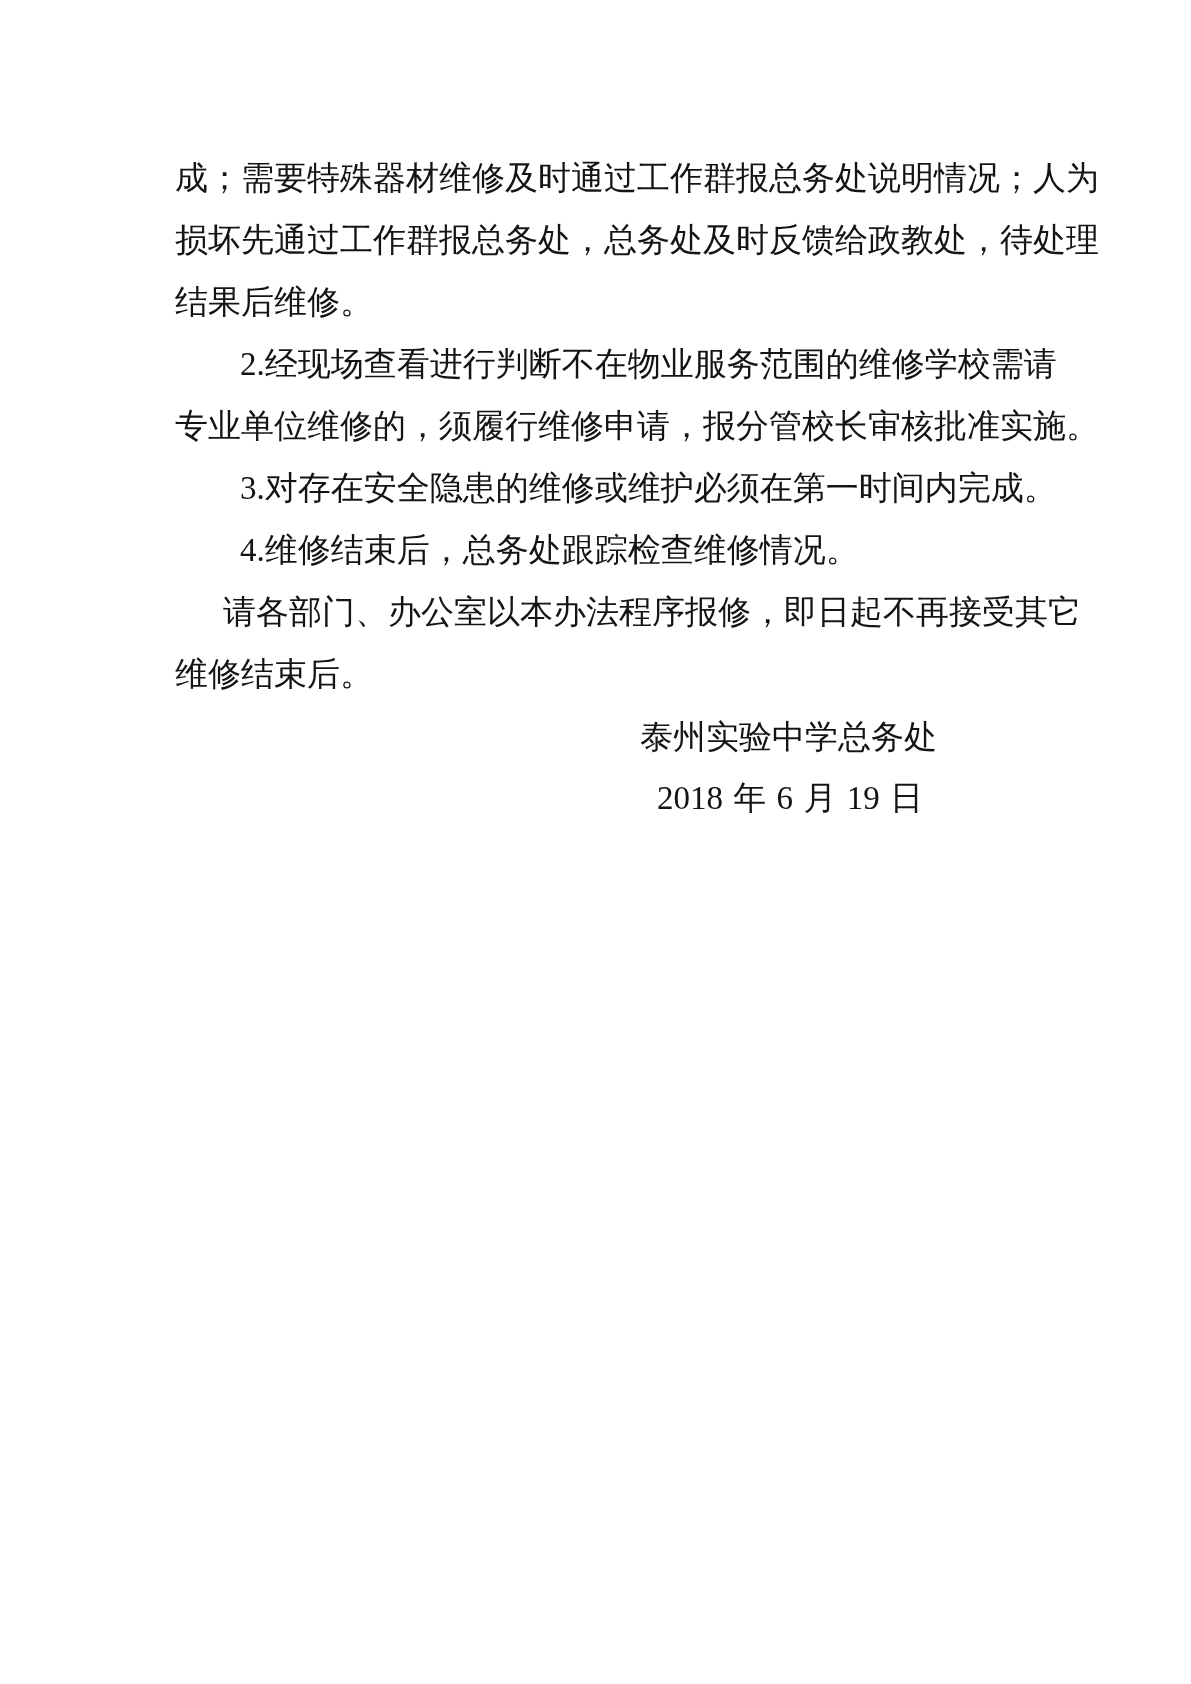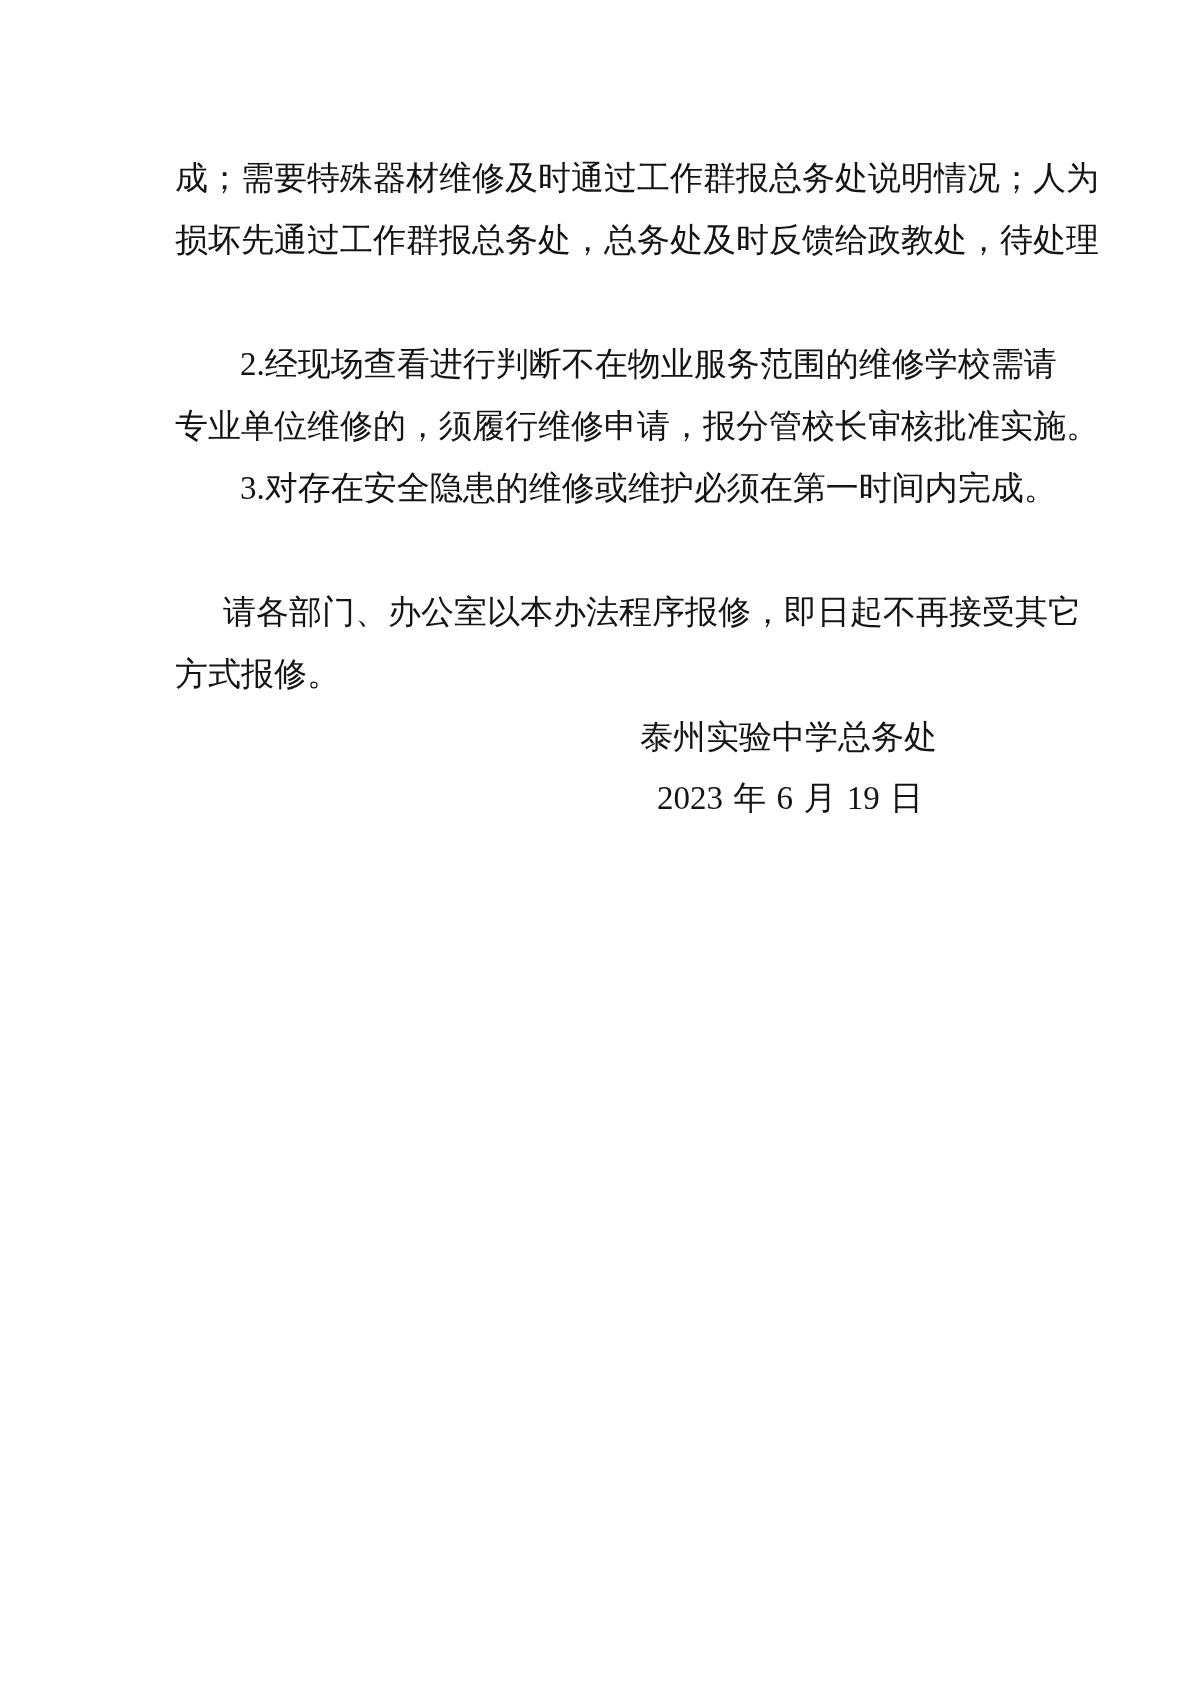--- a/index.html
+++ b/index.html
@@ -115,20 +115,21 @@
         <span>给</span>
         <span>政</span>
         <span>教</span>
         <span>处</span>
         <span>，</span>
         <span>待</span>
         <span>处</span>
         <span>理</span>
       </div>
 
+    <div class="line ln-3">结果后维修。</div>
 
     <div class="line justify ln-4">
         <span>2</span>
         <span>.</span>
         <span>经</span>
         <span>现</span>
         <span>场</span>
         <span>查</span>
         <span>看</span>
         <span>进</span>
@@ -205,20 +206,21 @@
         <span>第</span>
         <span>一</span>
         <span>时</span>
         <span>间</span>
         <span>内</span>
         <span>完</span>
         <span>成</span>
         <span>。</span>
       </div>
 
+    <div class="line ln-7">4.维修结束后，总务处跟踪检查维修情况。</div>
 
     <div class="line justify ln-8">
         <span>请</span>
         <span>各</span>
         <span>部</span>
         <span>门</span>
         <span>、</span>
         <span>办</span>
         <span>公</span>
         <span>室</span>
@@ -235,36 +237,36 @@
         <span>日</span>
         <span>起</span>
         <span>不</span>
         <span>再</span>
         <span>接</span>
         <span>受</span>
         <span>其</span>
         <span>它</span>
       </div>
 
-    <div class="line ln-9">方式报修。</div>
+    <div class="line ln-9">维修结束后。</div>
 
     <div class="line justify ln-signature">
         <span>泰</span>
         <span>州</span>
         <span>实</span>
         <span>验</span>
         <span>中</span>
         <span>学</span>
         <span>总</span>
         <span>务</span>
         <span>处</span>
       </div>
 
     <div class="line justify ln-date">
-        <span>2023</span>
+        <span>2018</span>
         <span>年</span>
         <span>6</span>
         <span>月</span>
         <span>19</span>
         <span>日</span>
       </div>
 
   </div>
 </div>
 

